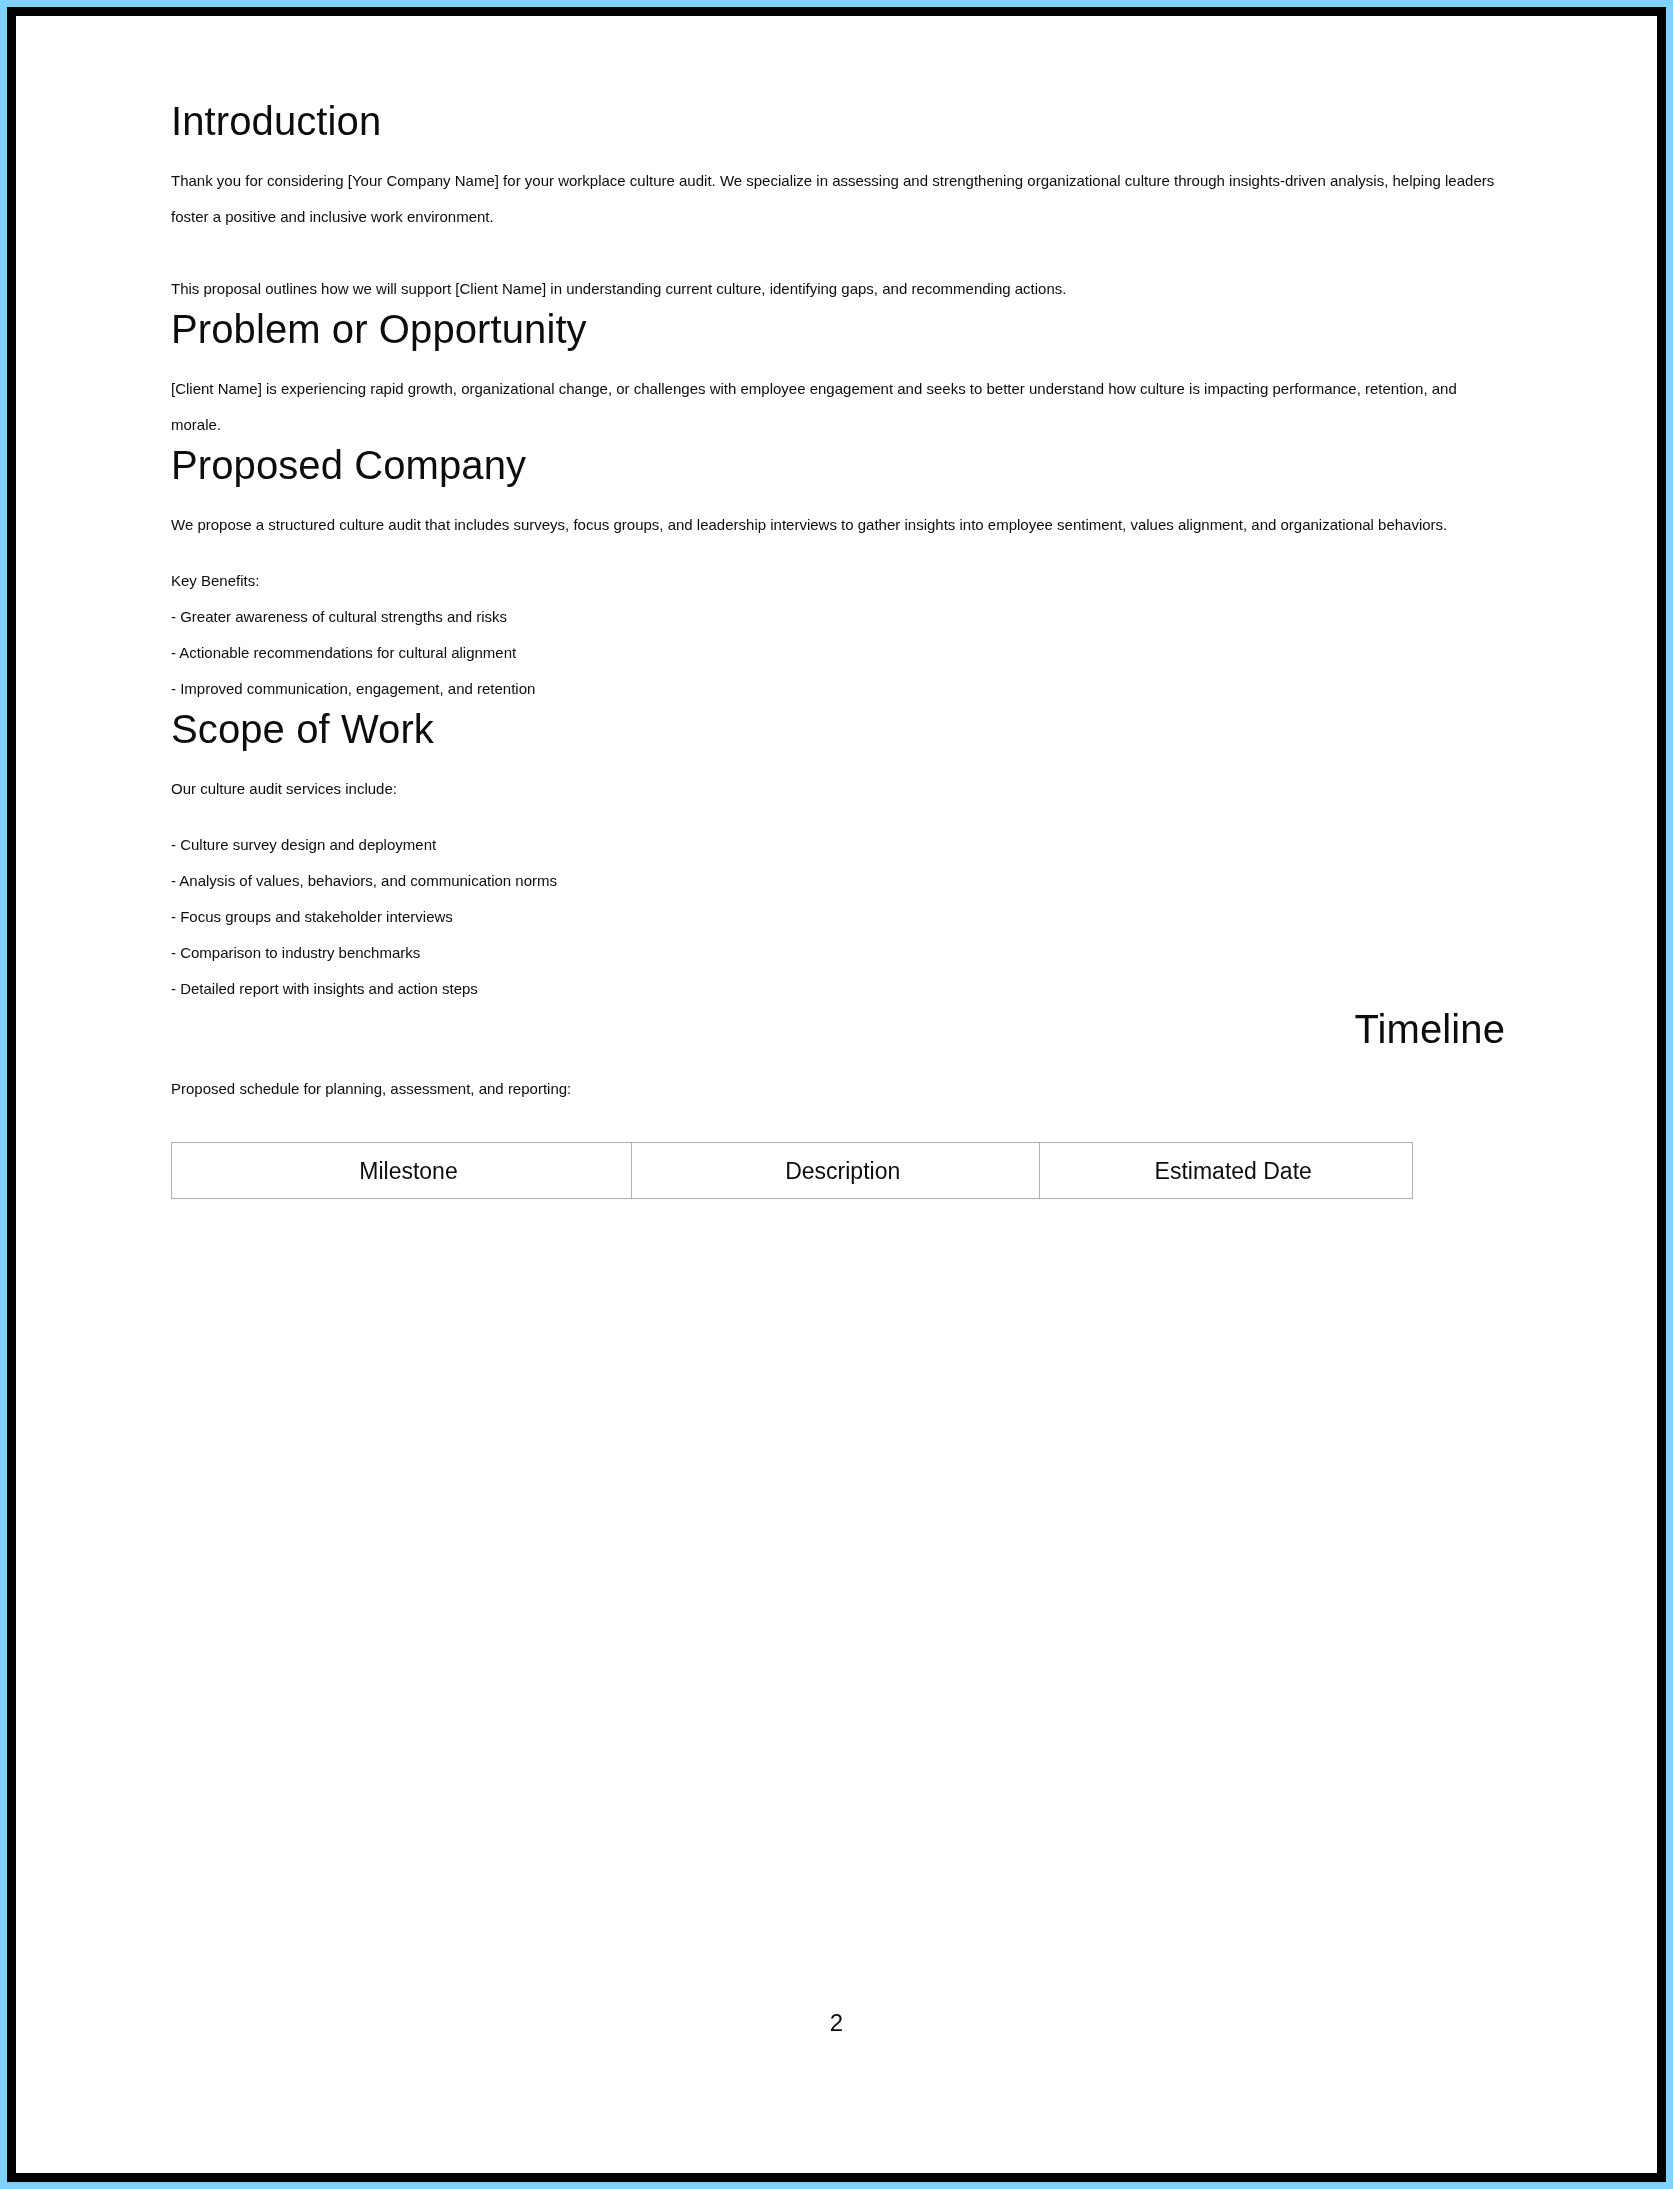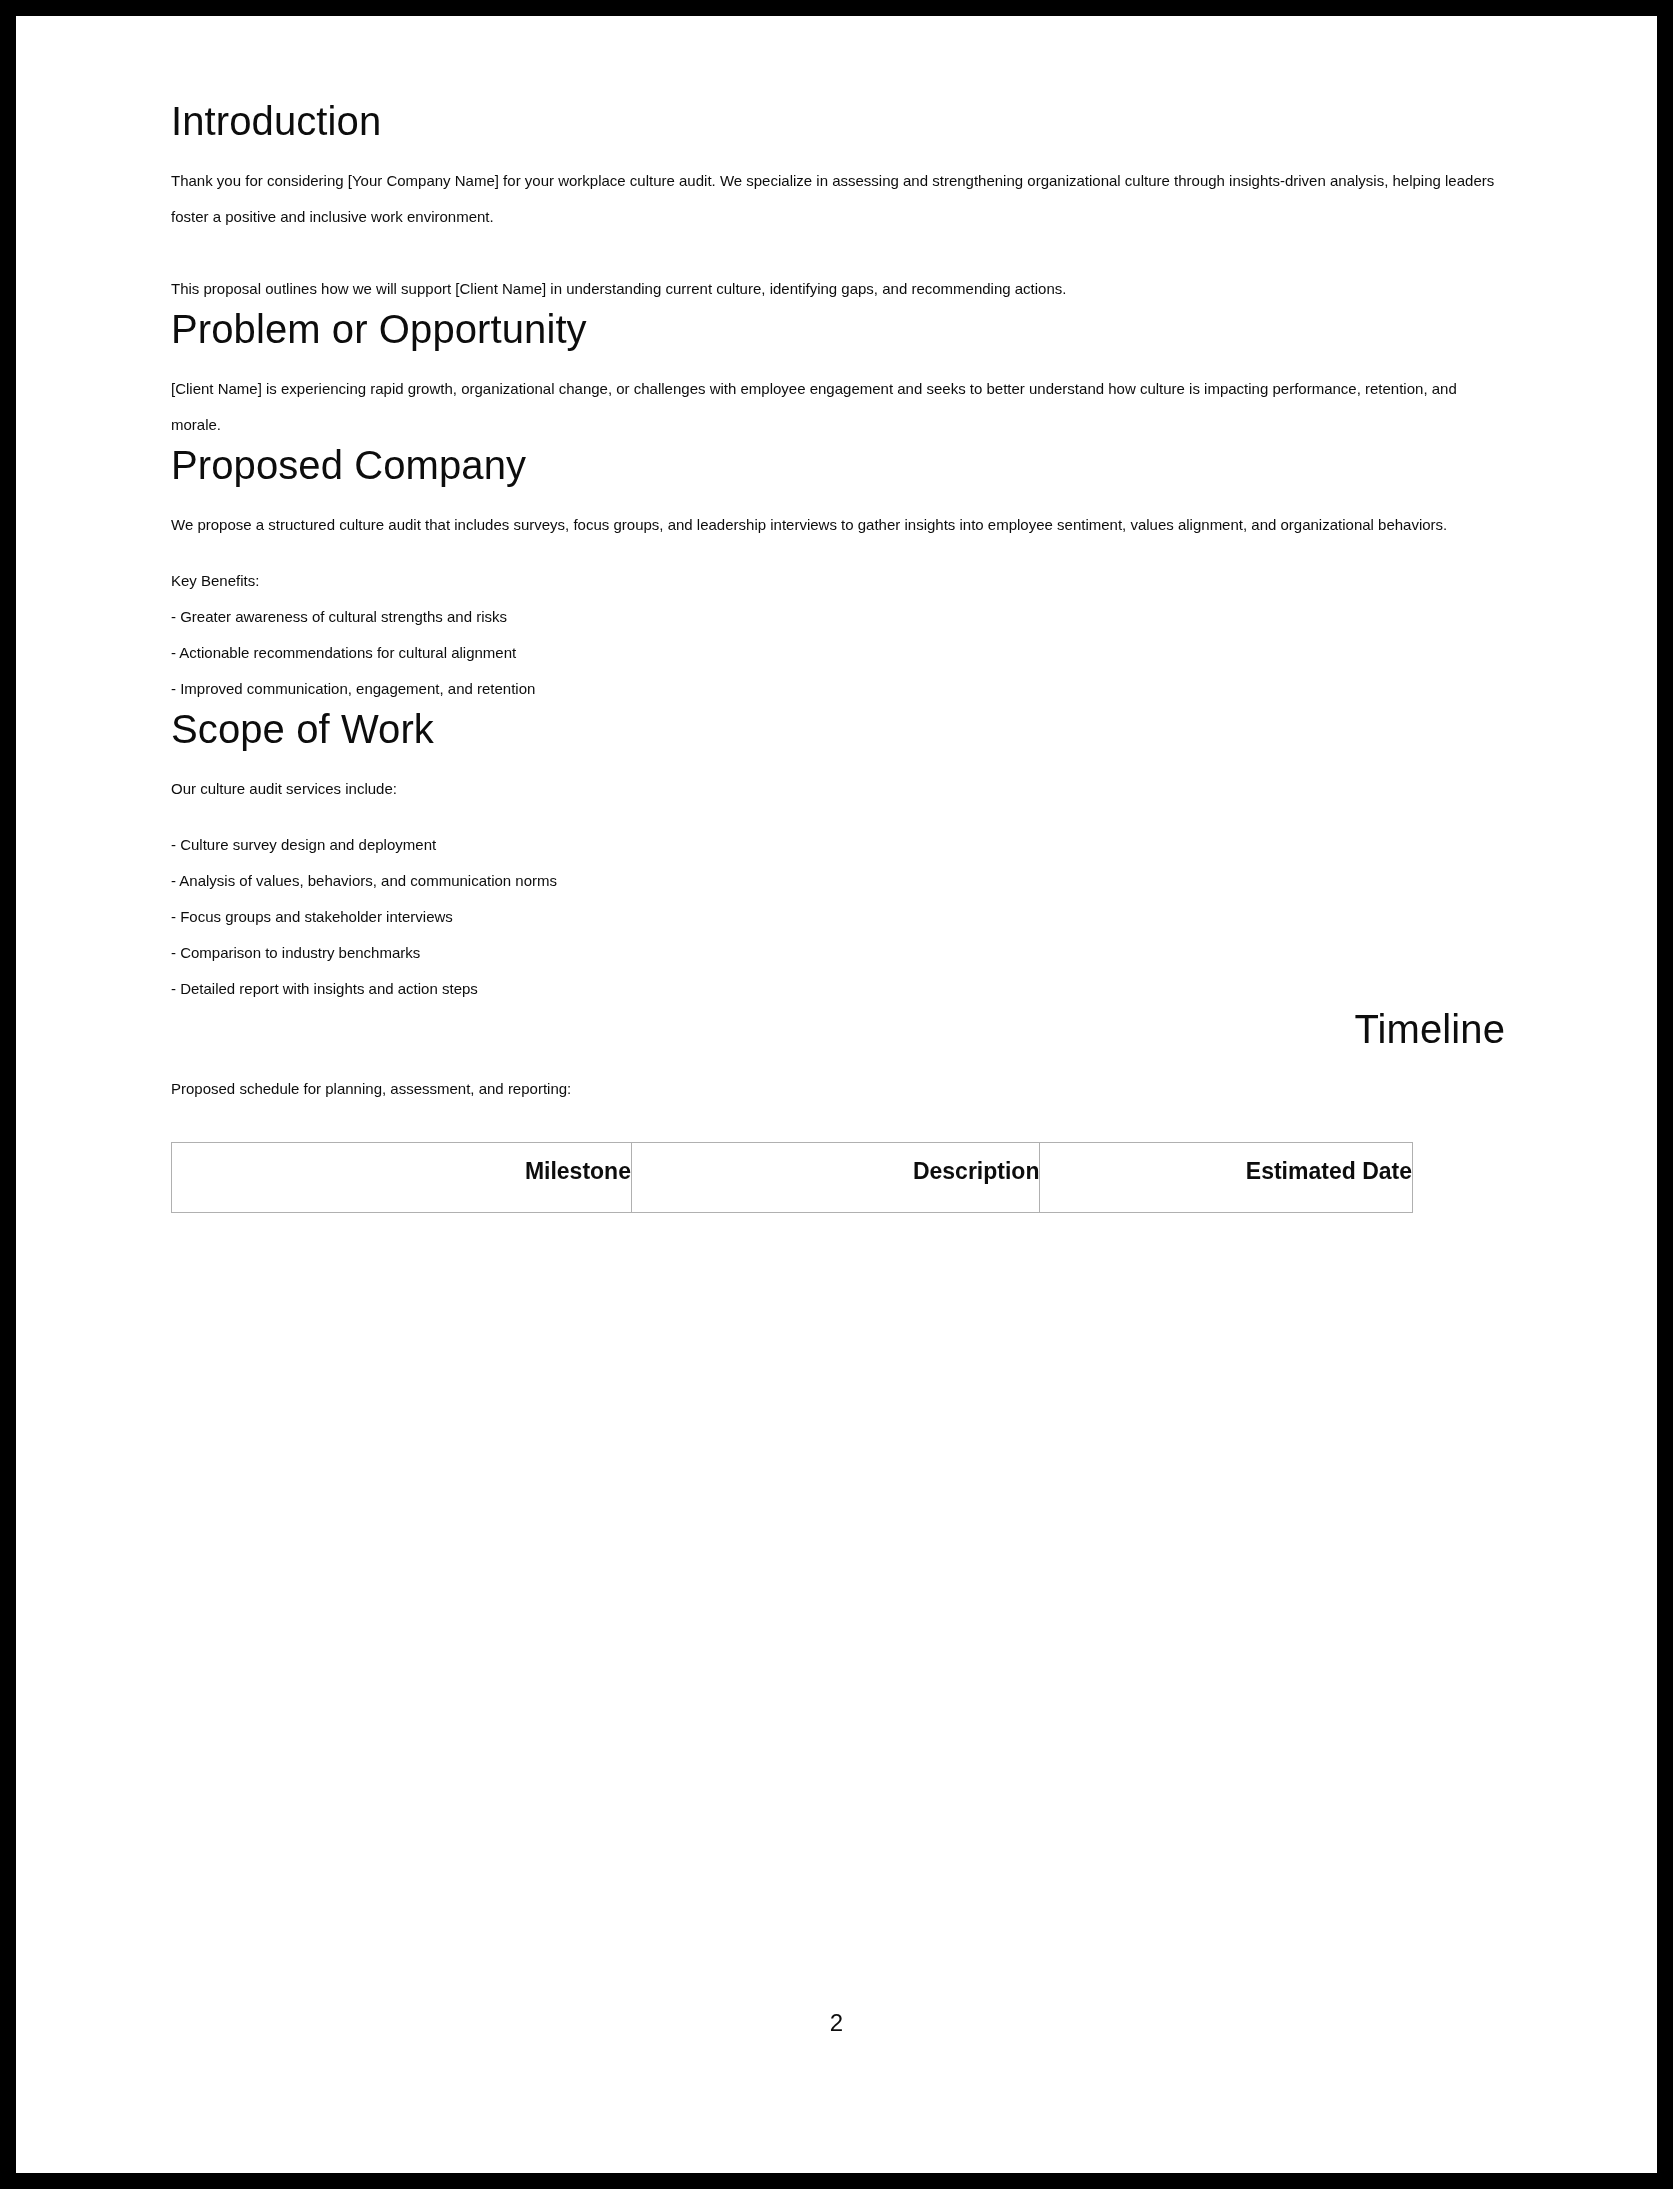--- a/index.html
+++ b/index.html
@@ -13,21 +13,21 @@
     font-family: "Liberation Sans", sans-serif;
     color: #000000;
     overflow: hidden;
   }
 
   .page {
     position: relative;
     box-sizing: border-box;
     width: 1673px;
     height: 2189px;
-    background: #000000;
+    background: #7dd3fc;
     padding: 7px;
   }
 
   .page-frame {
     box-sizing: border-box;
     width: 100%;
     height: 100%;
     border: 9.7px solid #000000;
     background: #ffffff;
     position: relative;
@@ -76,28 +76,28 @@
   
   .timeline-table-wrap { margin-top: 35px; }
 
   table.timeline-table {
     border-collapse: collapse;
     width: 1242px;
     table-layout: fixed;
   }
   table.timeline-table th {
     font-family: "Liberation Sans", sans-serif;
-    font-weight: 700;
+    font-weight: 400;
     font-size: 23px;
     line-height: 1.2;
     color: #0d0d0d;
-    text-align: right;
+    text-align: center;
     vertical-align: middle;
     border: 1.4px solid #b0b0b0;
-    padding: 8px 0 21px 14px;
+    padding: 8px 0 7px 14px;
     height: 40px;
     background: #ffffff;
   }
   .col-milestone  { width: 37.2%; }
   .col-description{ width: 32.9%; }
   .col-date       { width: 29.9%; }
 
   .page-number {
     position: absolute;
     left: 0;

